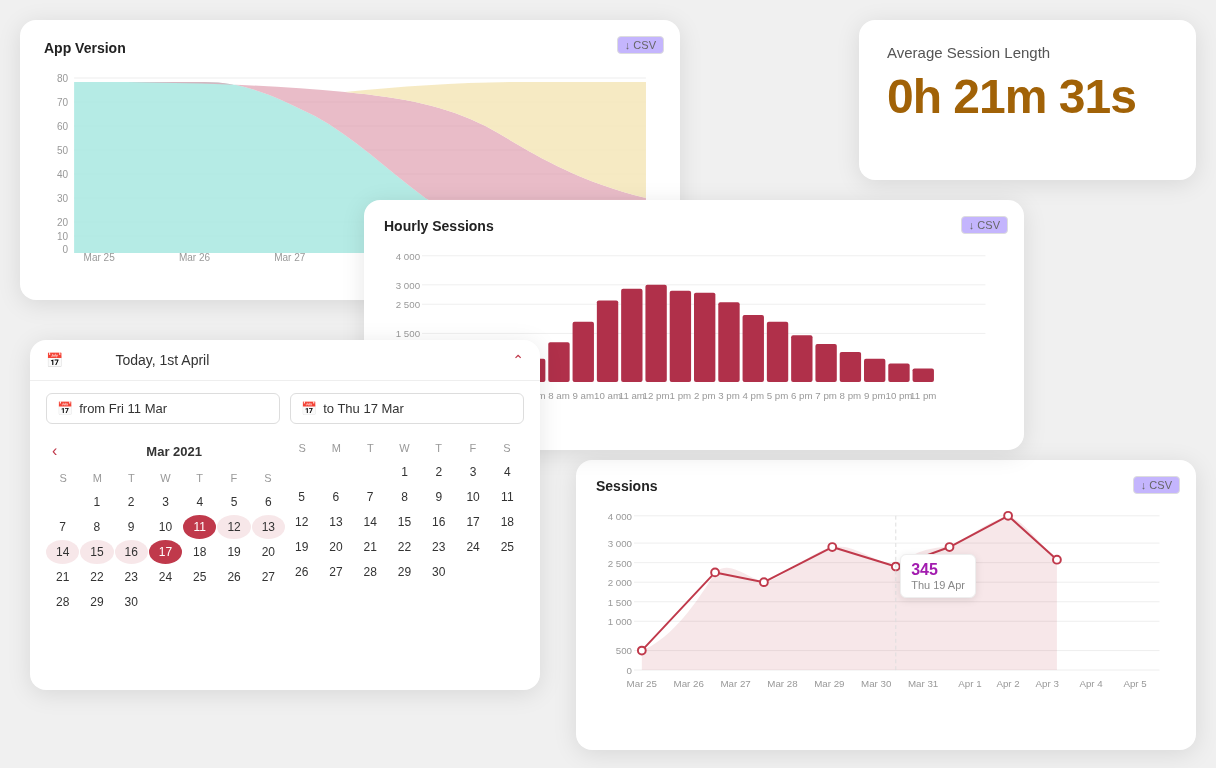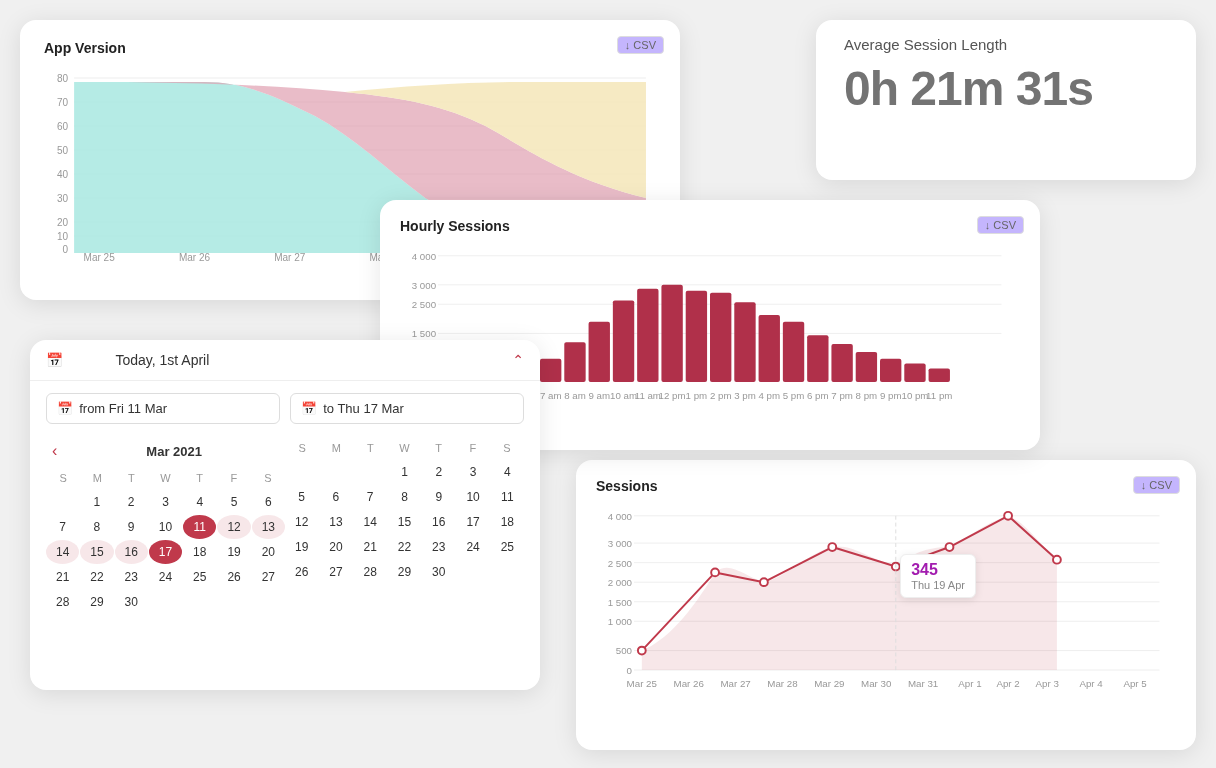--- a/index.html
+++ b/index.html
@@ -43,40 +43,40 @@
       background: #c4b5fd;
       position: absolute;
       top: 16px;
       right: 16px;
     }
 
     
     .card-avg-session {
       top: 20px;
       right: 20px;
-      width: 380px;
+      width: 337px;
       height: 160px;
-      padding: 16px 28px;
+      padding: 24px 28px;
     }
     .avg-session-label {
       font-size: 15px;
       color: #555;
       margin-bottom: 8px;
     }
     .avg-session-value {
       font-size: 48px;
       font-weight: 700;
-      color: #737373;
+      color: #a16207;
       letter-spacing: -1px;
     }
 
     
     .card-hourly {
       top: 200px;
-      left: 380px;
+      left: 364px;
       width: 660px;
       height: 250px;
       padding: 18px 20px 12px;
       z-index: 3;
     }
 
     
     .card-sessions {
       top: 460px;
       right: 20px;

